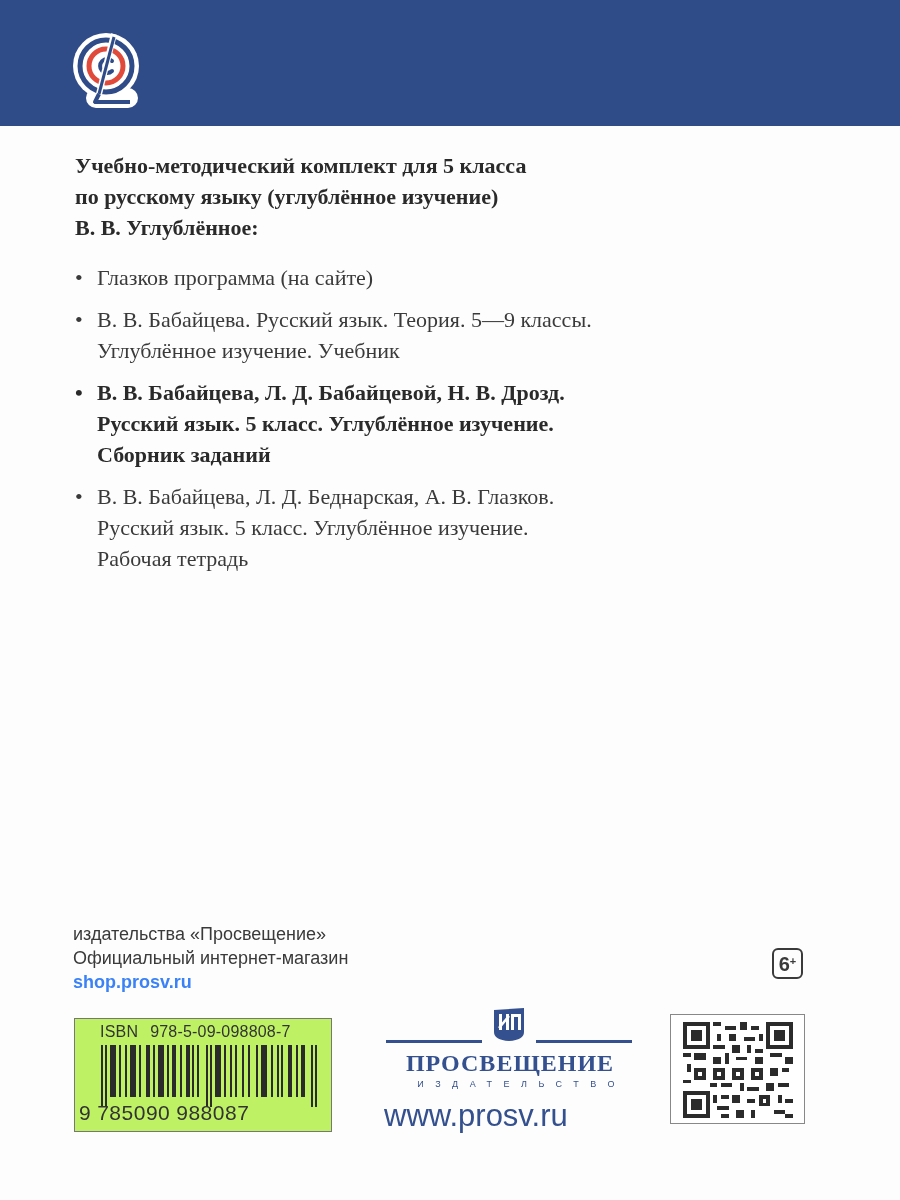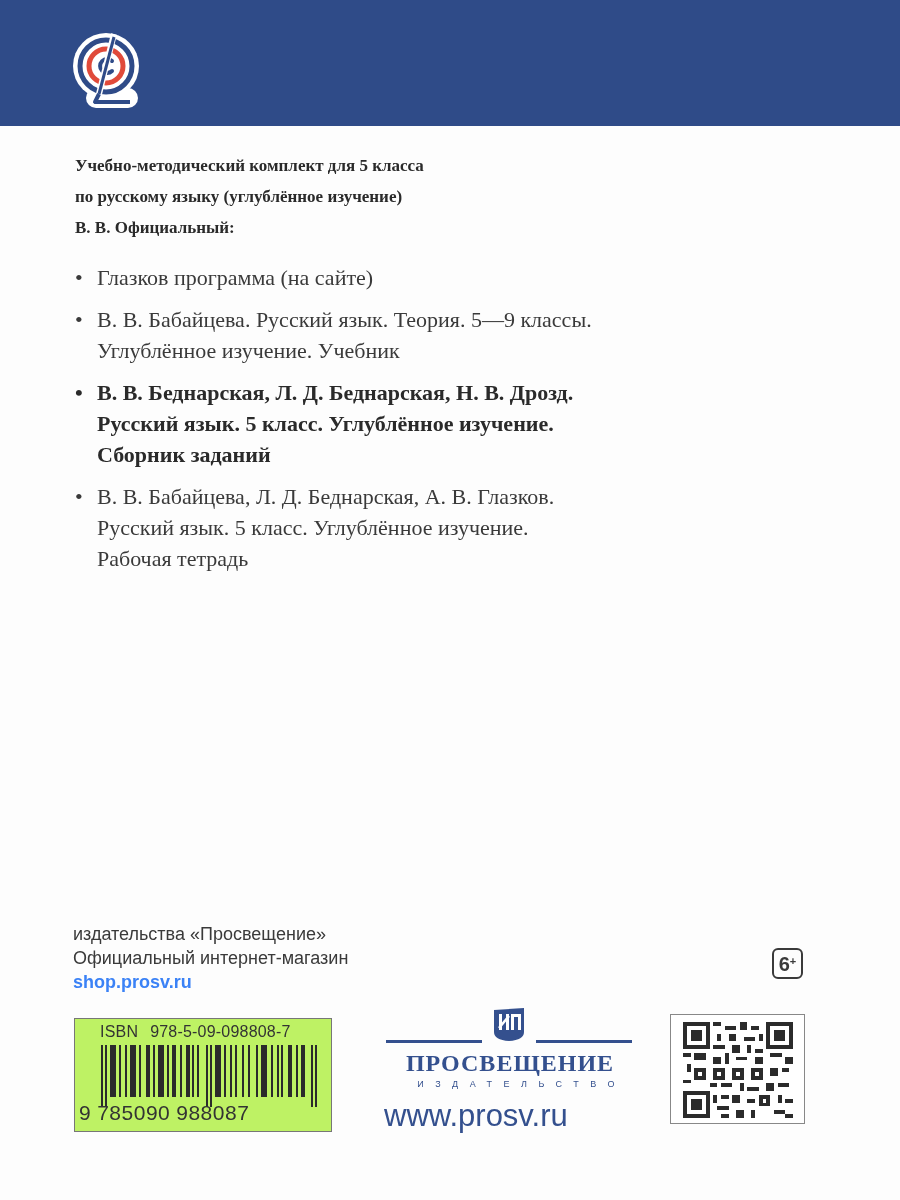--- a/index.html
+++ b/index.html
@@ -3,21 +3,21 @@
 <meta charset="utf-8">
 <style>
   * { box-sizing: border-box; margin: 0; padding: 0; }
   html, body { width: 900px; height: 1200px; background: #fdfdfd; overflow: hidden; }
   body { position: relative; font-family: "Liberation Serif", "DejaVu Serif", serif; color: #2b2b2b; }
 
   .top-band { position: absolute; left: 0; top: 0; width: 900px; height: 126px; background: #2f4b88; }
   .series-logo { position: absolute; left: 64px; top: 28px; width: 86px; height: 86px; }
 
   .intro { position: absolute; left: 75px; top: 150px; width: 700px; font-weight: bold;
-           font-size: 17px; line-height: 31px; color: #2a2a2a; }
+           font-size: 22px; line-height: 31px; color: #2a2a2a; }
 
   .items { position: absolute; left: 75px; top: 262px; width: 760px; list-style: none; }
   .items li { position: relative; padding-left: 22px; font-size: 22px; line-height: 31px;
               margin-bottom: 11px; color: #3a3a3a; }
   .items li.bold { font-weight: bold; color: #2a2a2a; }
   .items li .bullet { position: absolute; left: 0; top: 0; }
 
   .shop { position: absolute; left: 73px; top: 922px; font-family: "Liberation Sans", "DejaVu Sans", sans-serif;
           font-size: 18px; line-height: 24px; color: #3a3a3a; }
   .shop .url { font-weight: bold; color: #3b82f6; }
@@ -68,36 +68,36 @@
     <line x1="50" y1="6" x2="34" y2="70" stroke="#fff" stroke-width="6"></line>
     <line x1="50" y1="9" x2="35" y2="66" stroke="#2f4b88" stroke-width="3"></line>
 
     <path d="M35 66 L31 74 L66 74" fill="none" stroke="#2f4b88" stroke-width="4" stroke-linejoin="round"></path>
   </svg>
 </div>
 
 <div class="intro">
   <div>Учебно-методический комплект для 5 класса</div>
   <div>по русскому языку (углублённое изучение)</div>
-  <div>В. В. Официальный:</div>
+  <div>В. В. Углублённое:</div>
 </div>
 
 <ul class="items">
   <li>
     <span class="bullet">•</span>
     <div>Глазков программа (на сайте)</div>
   </li>
   <li>
     <span class="bullet">•</span>
     <div>В. В. Бабайцева. Русский язык. Теория. 5—9 классы.</div>
     <div>Углублённое изучение. Учебник</div>
   </li>
   <li class="bold">
     <span class="bullet">•</span>
-    <div>В. В. Беднарская, Л. Д. Беднарская, Н. В. Дрозд.</div>
+    <div>В. В. Бабайцева, Л. Д. Бабайцевой, Н. В. Дрозд.</div>
     <div>Русский язык. 5 класс. Углублённое изучение.</div>
     <div>Сборник заданий</div>
   </li>
   <li>
     <span class="bullet">•</span>
     <div>В. В. Бабайцева, Л. Д. Беднарская, А. В. Глазков.</div>
     <div>Русский язык. 5 класс. Углублённое изучение.</div>
     <div>Рабочая тетрадь</div>
   </li>
 </ul>

